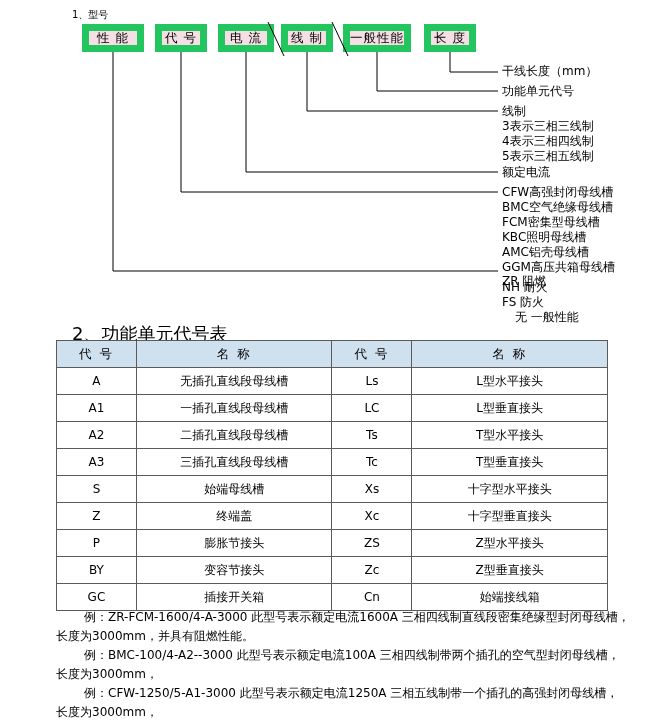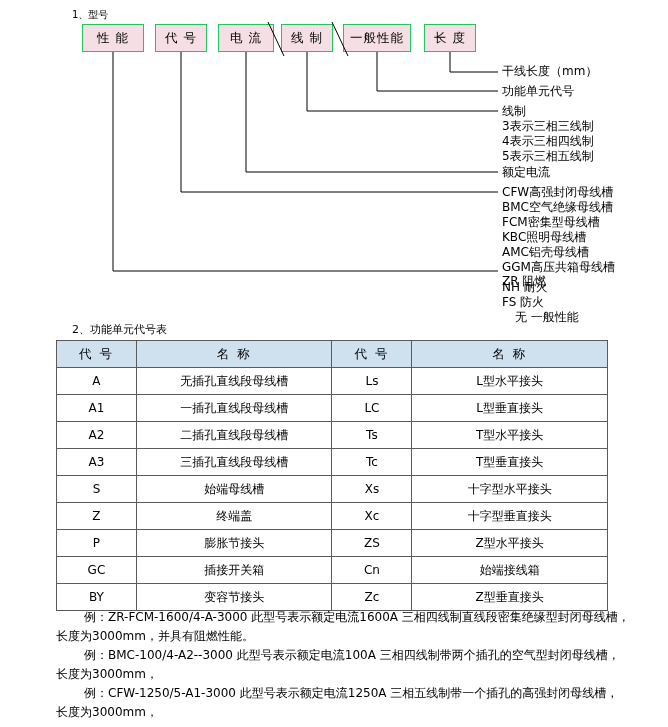--- a/index.html
+++ b/index.html
@@ -27,21 +27,21 @@
   .boxrow {
     position: absolute;
     left: 0; top: 24px;
     width: 668px; height: 32px;
   }
   .mbox {
     position: absolute;
     top: 0;
     height: 28px;
     background: #f6dfe4;
-    border: 1px solid #22c55e;
+    border: 7px solid #22c55e;
     display: flex;
     align-items: center;
     justify-content: center;
     font-size: 12.5px;
     letter-spacing: 1px;
     color: #000;
   }
 
   
   .lines {
@@ -57,21 +57,21 @@
     font-size: 12px;
     white-space: nowrap;
     line-height: 15px;
     text-align: center;
   }
 
   
   .sec2-title {
     position: absolute;
     left: 72px; top: 322px;
-    font-size: 11px;
+    font-size: 18px;
   }
   table.codes {
     position: absolute;
     left: 56px; top: 340px;
     width: 552px;
     border-collapse: collapse;
     font-size: 12px;
   }
   table.codes th, table.codes td {
     border: 1px solid #5a5a5a;
@@ -198,30 +198,30 @@
       <td>Xc</td>
       <td>十字型垂直接头</td>
     </tr>
     <tr>
       <td>P</td>
       <td>膨胀节接头</td>
       <td>ZS</td>
       <td>Z型水平接头</td>
     </tr>
     <tr>
+      <td>BY</td>
+      <td>变容节接头</td>
+      <td>Zc</td>
+      <td>Z型垂直接头</td>
+    </tr>
+    <tr>
       <td>GC</td>
       <td>插接开关箱</td>
       <td>Cn</td>
       <td>始端接线箱</td>
-    </tr>
-    <tr>
-      <td>BY</td>
-      <td>变容节接头</td>
-      <td>Zc</td>
-      <td>Z型垂直接头</td>
     </tr>
   </tbody>
 </table>
 
 <div class="examples">
   <p class="indent">例：ZR-FCM-1600/4-A-3000  此型号表示额定电流1600A  三相四线制直线段密集绝缘型封闭母线槽，</p>
   <p>长度为3000mm，并具有阻燃性能。</p>
   <p class="indent">例：BMC-100/4-A2--3000   此型号表示额定电流100A  三相四线制带两个插孔的空气型封闭母线槽，</p>
   <p>长度为3000mm，</p>
   <p class="indent">例：CFW-1250/5-A1-3000   此型号表示额定电流1250A  三相五线制带一个插孔的高强封闭母线槽，</p>

